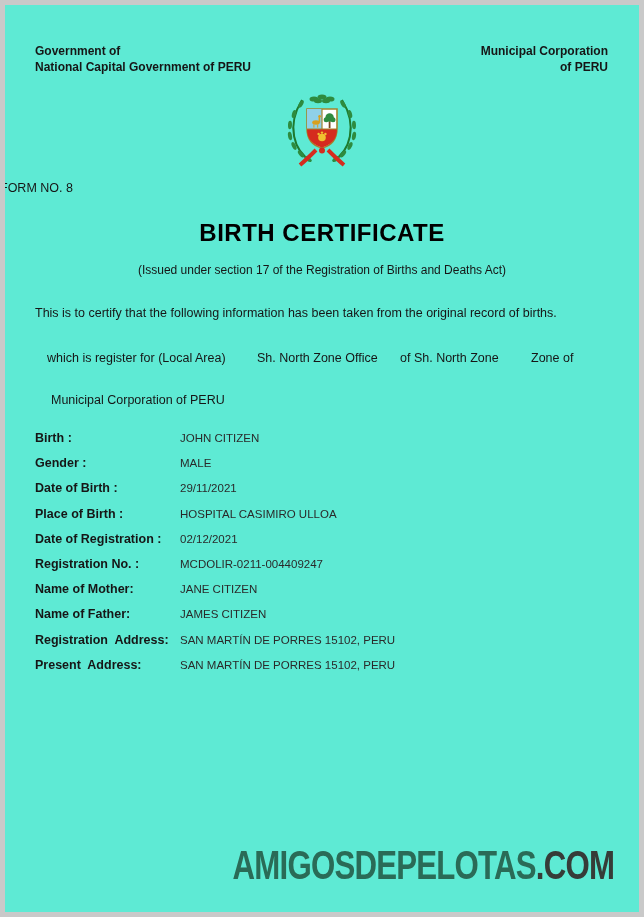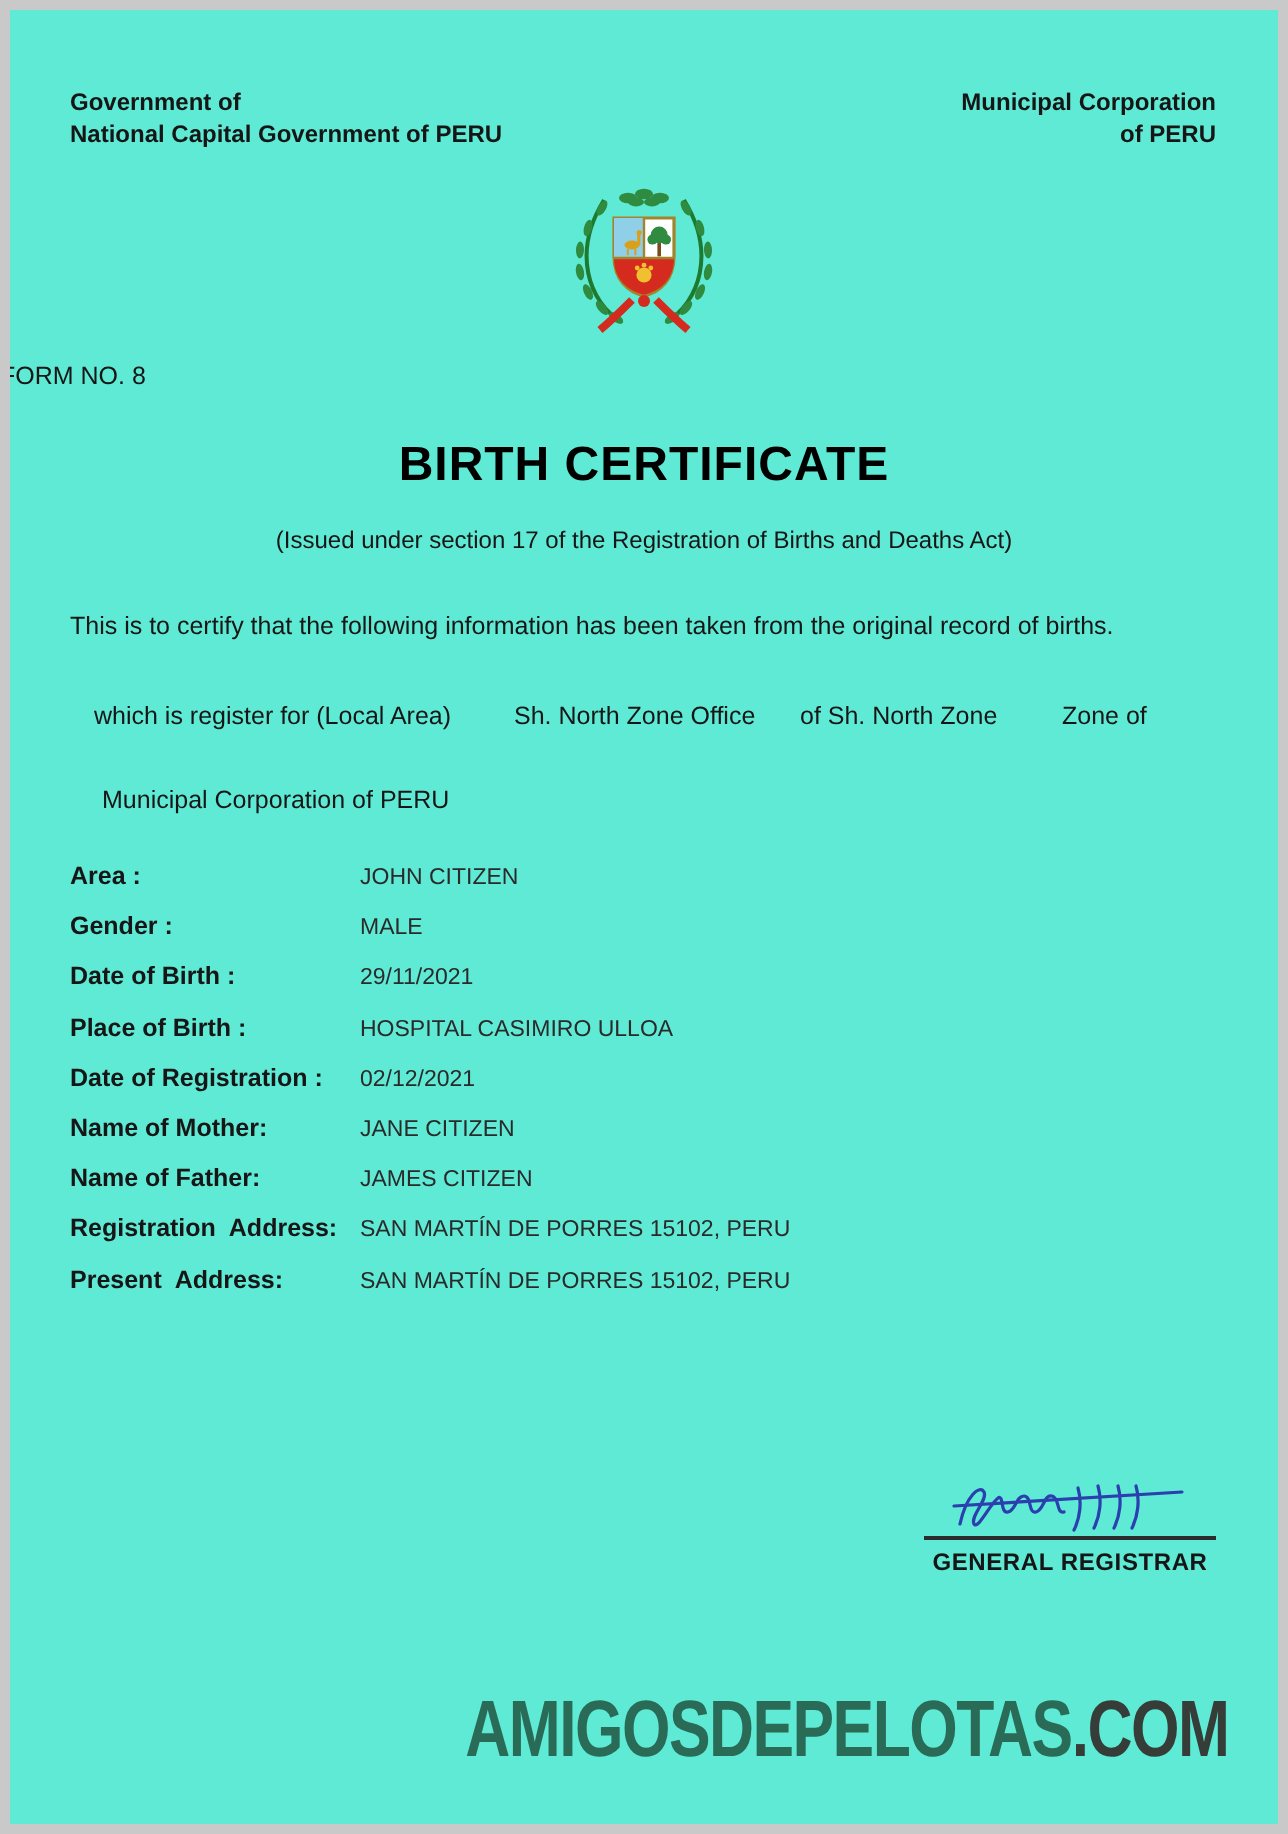--- a/index.html
+++ b/index.html
@@ -133,70 +133,60 @@
   <div class="reg-line">
     <span class="seg1">which is register for (Local Area)</span>
     <span class="seg2">Sh. North Zone Office</span>
     <span class="seg3">of  Sh. North Zone</span>
     <span class="seg4">Zone of</span>
   </div>
   <div class="reg-line2">Municipal Corporation of PERU</div>
 
   <div class="fields">
     <div class="field-row">
-      <span class="field-label">Area :</span>
+      <span class="field-label">Birth :</span>
       <span class="field-value">JOHN CITIZEN</span>
     </div>
     <div class="field-row">
       <span class="field-label">Gender :</span>
       <span class="field-value">MALE</span>
     </div>
     <div class="field-row">
       <span class="field-label">Date of Birth :</span>
       <span class="field-value">29/11/2021</span>
     </div>
     <div class="field-row">
       <span class="field-label">Place of Birth :</span>
       <span class="field-value">HOSPITAL CASIMIRO ULLOA</span>
     </div>
     <div class="field-row">
       <span class="field-label">Date of Registration :</span>
       <span class="field-value">02/12/2021</span>
+    </div>
+    <div class="field-row">
+      <span class="field-label">Registration No. :</span>
+      <span class="field-value">MCDOLIR-0211-004409247</span>
     </div>
     <div class="field-row">
       <span class="field-label">Name of Mother:</span>
       <span class="field-value">JANE CITIZEN</span>
     </div>
     <div class="field-row">
       <span class="field-label">Name of Father:</span>
       <span class="field-value">JAMES CITIZEN</span>
     </div>
     <div class="field-row">
       <span class="field-label">Registration  Address:</span>
       <span class="field-value">SAN MARTÍN DE PORRES 15102, PERU</span>
     </div>
     <div class="field-row">
       <span class="field-label">Present  Address:</span>
       <span class="field-value">SAN MARTÍN DE PORRES 15102, PERU</span>
     </div>
   </div>
 
 
-  <div class="sig-block">
-    <svg class="sig-scribble" width="124" height="32" viewBox="0 0 124 32" aria-hidden="true">
-      <g fill="none" stroke="#2b3fae" stroke-width="1.6" stroke-linecap="round">
-        <path d="M7 24 C10 10 17 4 19 8 C21 12 12 20 14 24 C16 27 22 14 26 11 C29 9 27 19 31 18 C35 17 35 10 39 10 C43 10 41 19 45 18 C49 17 49 9 53 10 C57 11 55 19 59 18"></path>
-        <path d="M66 6 C68 13 67 21 64 27"></path>
-        <path d="M76 5 C78 12 77 20 74 26"></path>
-        <path d="M86 5 C88 12 87 20 84 26"></path>
-        <path d="M95 5 C97 12 96 20 93 26"></path>
-        <path d="M4 15 L118 8"></path>
-      </g>
-    </svg>
-    <div class="sig-line"></div>
-    <div class="sig-label">GENERAL REGISTRAR</div>
-  </div>
 
   <div class="watermark">
     <span class="wm-brand">AMIGOSDEPELOTAS</span><span class="wm-tld">.COM</span>
   </div>
 
 </div>
 
 </body></html>

